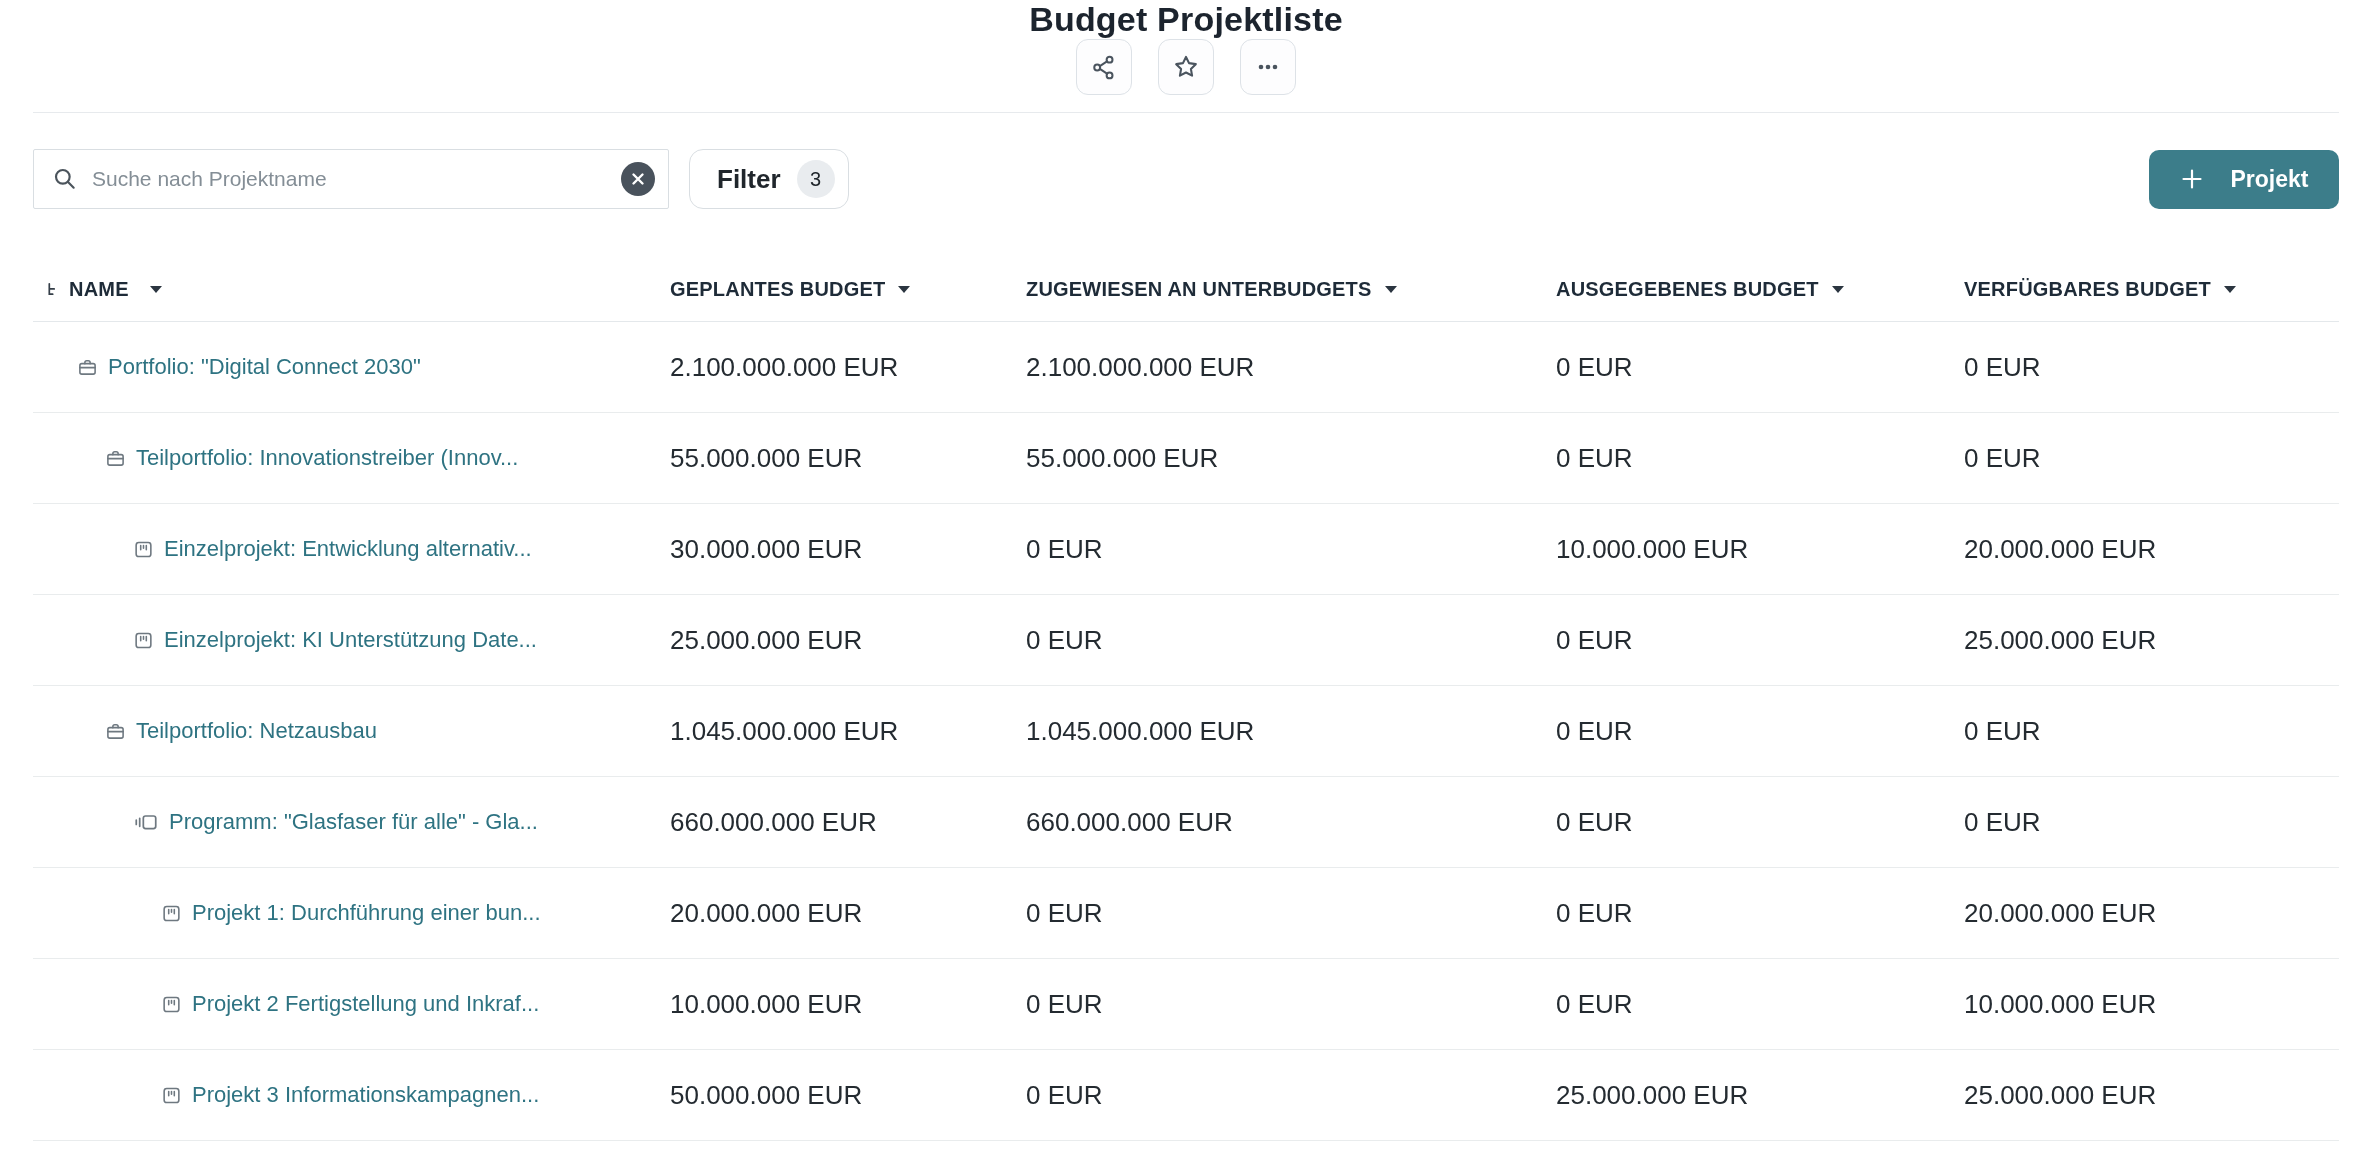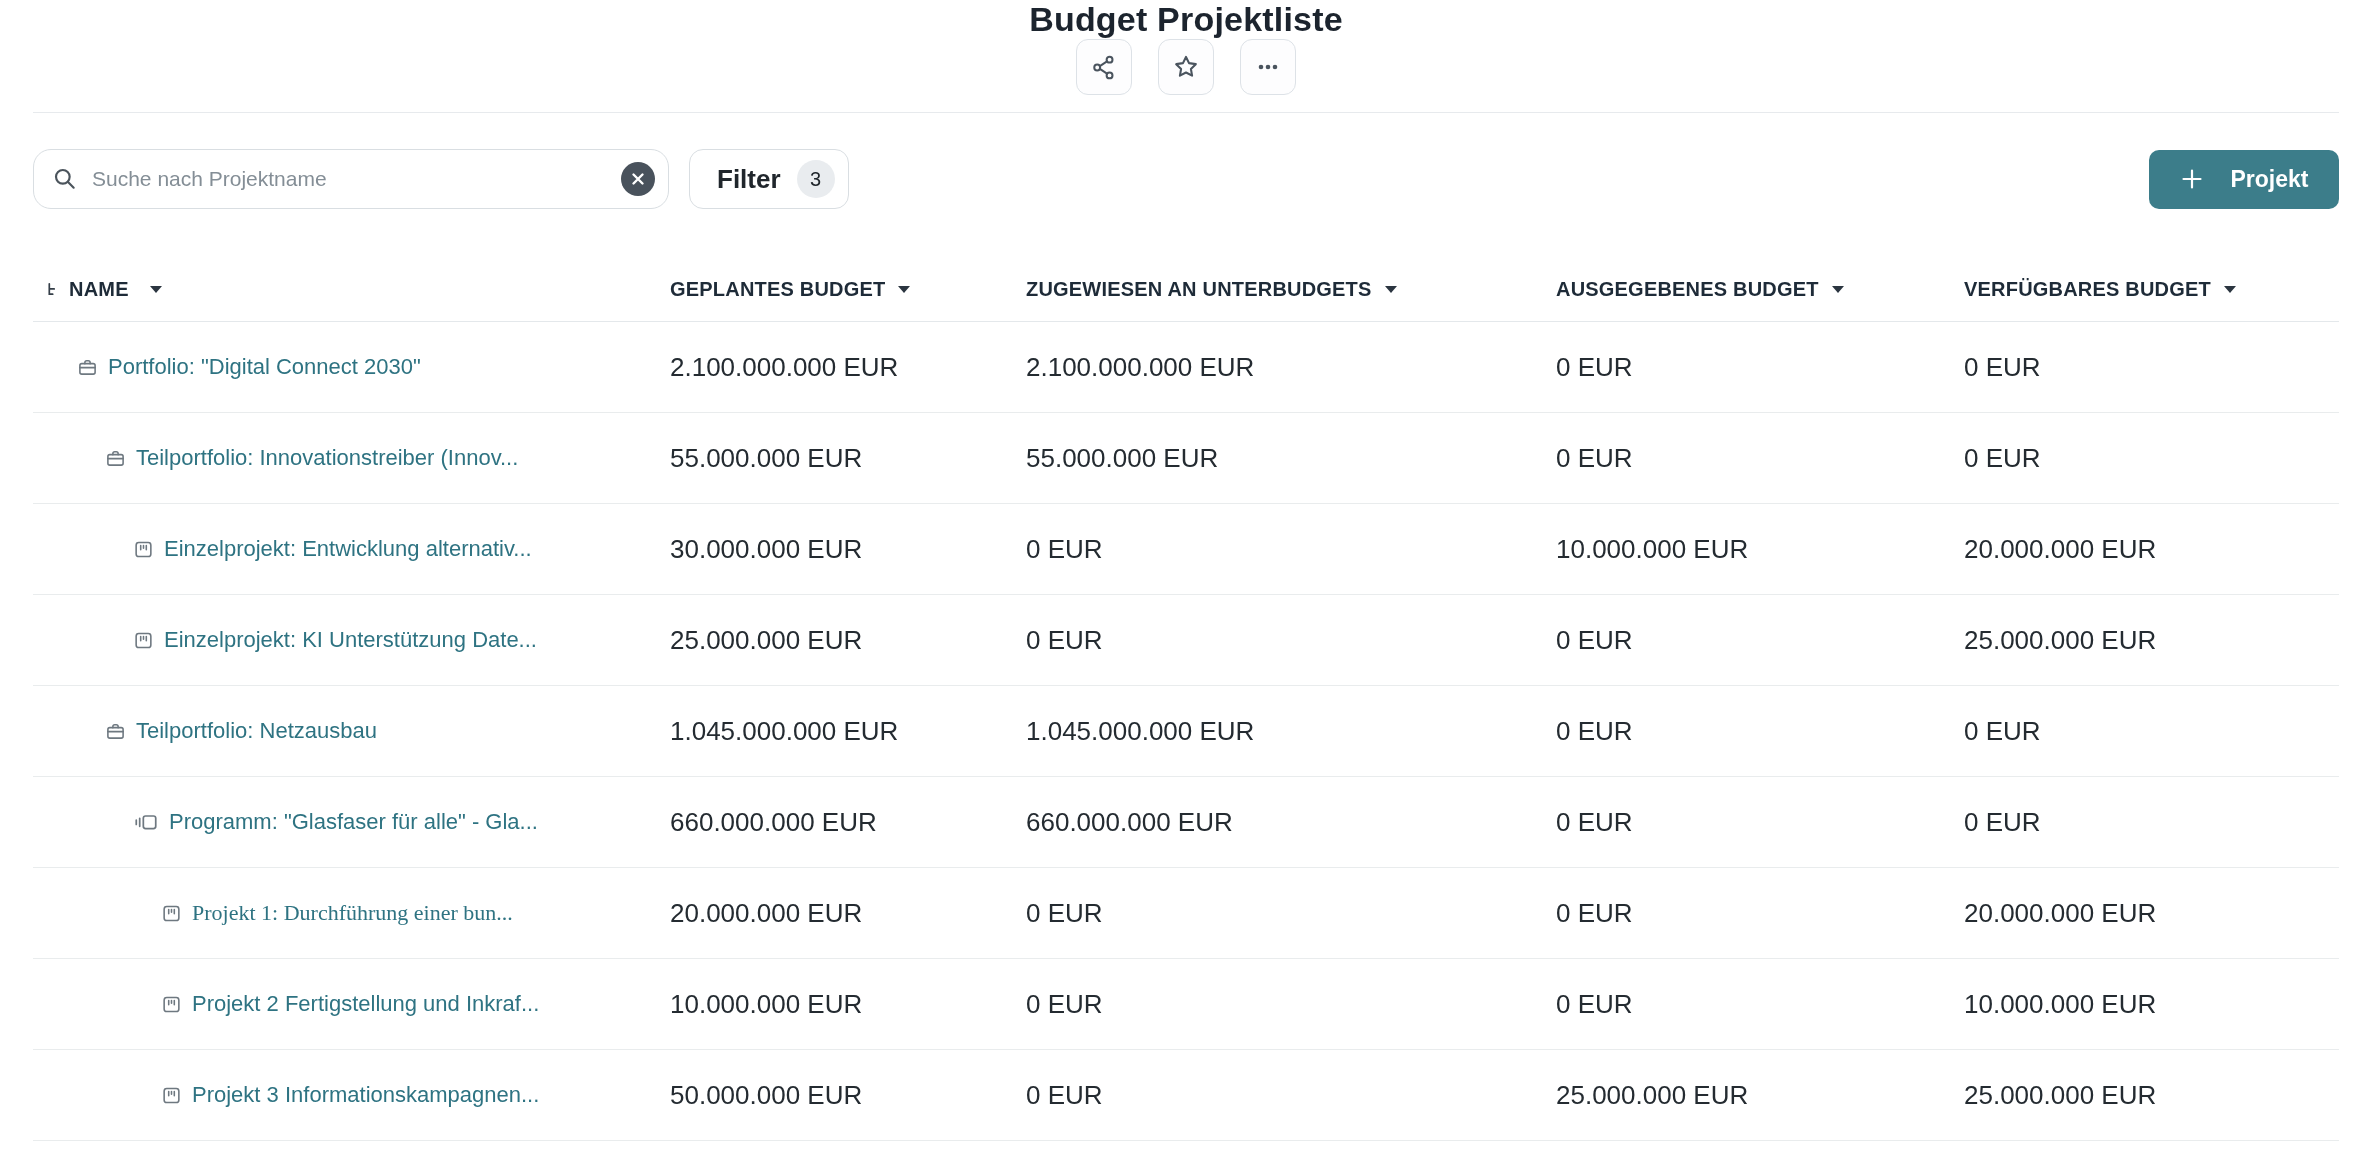--- a/index.html
+++ b/index.html
@@ -12,21 +12,21 @@
   .topbar h1 { font-size:34px; font-weight:700; color:#1c242e; letter-spacing:.2px; }
   .top-actions { display:flex; gap:26px; }
   .icon-btn { width:56px; height:56px; border:1.5px solid #dde2e7; background:#fdfdfe;
               border-radius:12px; display:flex; align-items:center; justify-content:center;
               cursor:pointer; }
   .divider { height:1px; background:#e7eaed; margin-top:24px; }
 
   
   .toolbar { margin-top:36px; height:60px; display:flex; align-items:center; }
   .search { position:relative; width:636px; height:60px; border:1.5px solid #d9dee2;
-            border-radius:18px; background:#fff; display:flex; align-items:center; }
+            border-radius:2px; background:#fff; display:flex; align-items:center; }
   .search svg.mag { position:absolute; left:18px; }
   .search input { border:none; outline:none; width:100%; height:100%; background:transparent;
                   padding:0 60px 0 58px; font-size:21px; color:#20262c;
                   font-family:"Liberation Sans", sans-serif; }
   .search input::placeholder { color:#848e96; opacity:1; }
   .clear-btn { position:absolute; right:13px; width:34px; height:34px; border:none; border-radius:50%;
                background:#49525c; display:flex; align-items:center; justify-content:center; cursor:pointer; }
   .filter-btn { margin-left:20px; height:60px; border:1.5px solid #d9dee2; background:#fff;
                 border-radius:14px; display:flex; align-items:center; gap:16px;
                 padding:0 13px 0 27px; cursor:pointer; }
@@ -239,21 +239,21 @@
       </span>
       <a class="row-link">Programm: "Glasfaser für alle" - Gla...</a>
     </div>
     <div class="td val planned">660.000.000 EUR</div>
     <div class="td val allocated">660.000.000 EUR</div>
     <div class="td val spent">0 EUR</div>
     <div class="td val available">0 EUR</div>
   </div>
 
   <div class="trow">
-    <div class="td name-cell" style="padding-left: 128px; font-family: Liberation Serif, serif;">
+    <div class="td name-cell" style="padding-left: 128px;">
 
       <span class="row-icon icon-board">
         <svg width="21" height="21" viewBox="0 0 24 24" fill="none" stroke="#6e7880" stroke-width="1.8" stroke-linecap="round">
           <rect x="3.6" y="4" width="16.8" height="16" rx="3"></rect>
           <path d="M8.8 7.4v4.8M12 7.4v3.2M15.2 7.4v4.8"></path>
         </svg>
       </span>
 
       <a class="row-link">Projekt 1: Durchführung einer bun...</a>
     </div>

